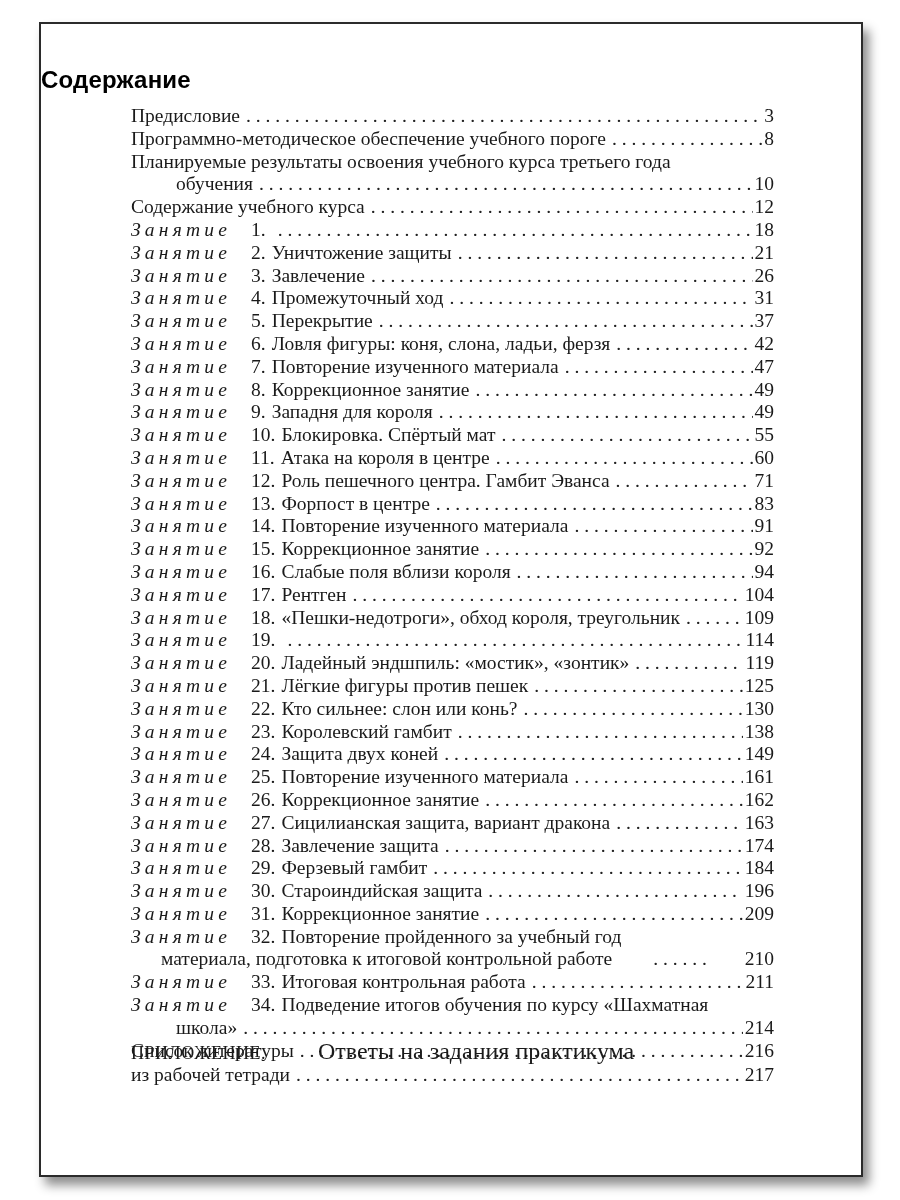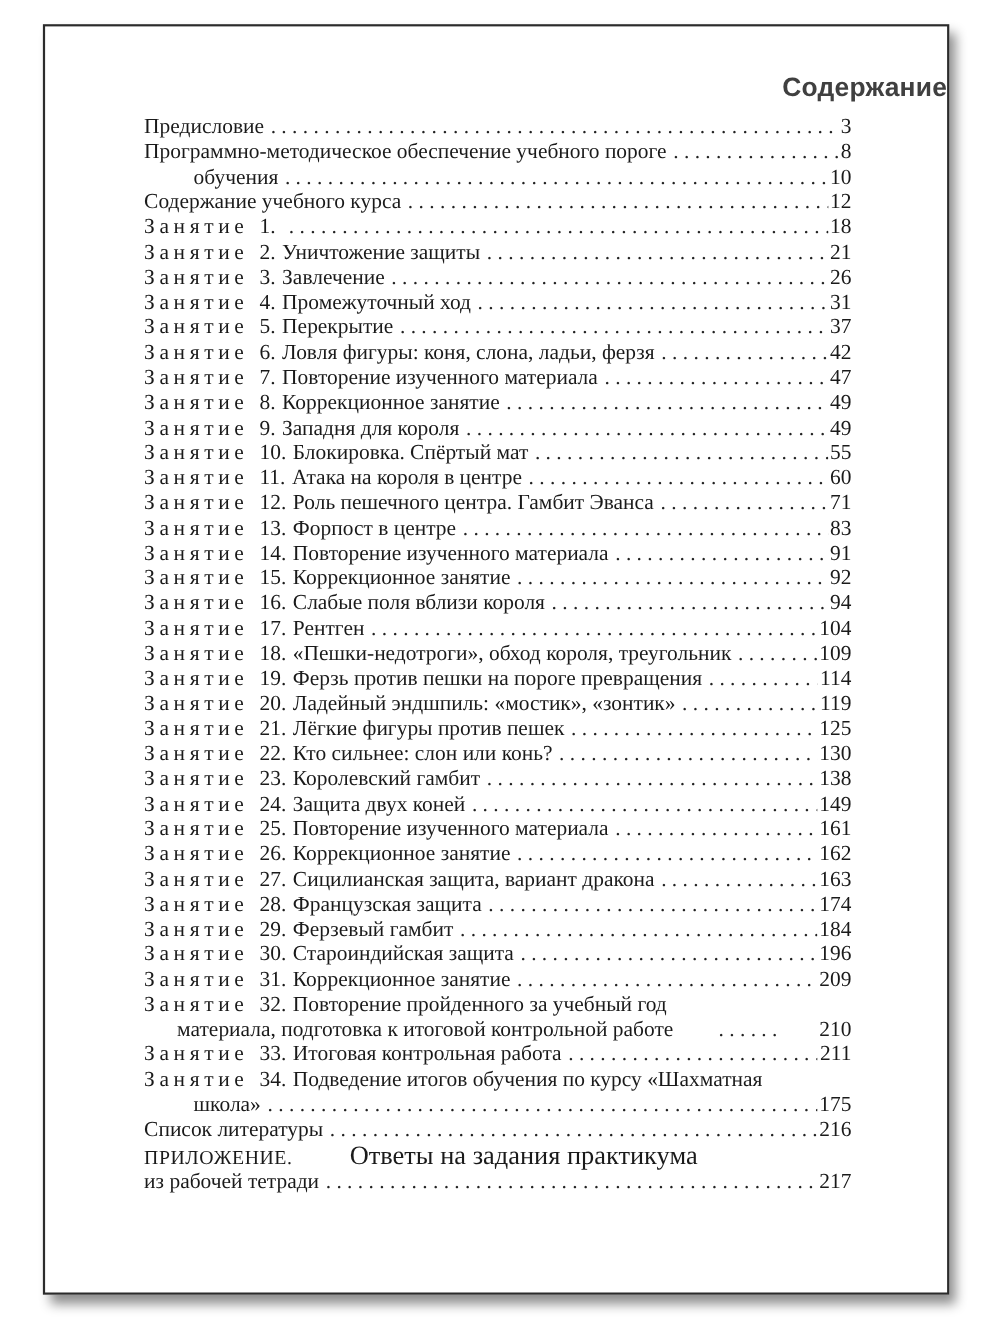--- a/index.html
+++ b/index.html
@@ -6,32 +6,32 @@
   body {
     width: 900px; height: 1200px; background: #ffffff; position: relative; overflow: hidden;
     font-family: "Liberation Serif", serif; color: #1a1a1a;
   }
   .page {
     position: absolute; left: 39px; top: 22px; width: 820px; height: 1151px;
     background: #ffffff; border: 2px solid #2b2b2b;
     box-shadow: 6px 8px 10px rgba(0,0,0,0.45);
   }
   .title {
-    position: absolute; left: 0; right: 0; top: 42px; text-align: right;
+    position: absolute; left: 0; right: 0; top: 42px; text-align: left;
     font-family: "Liberation Sans", sans-serif; font-weight: bold; font-size: 24px;
-    color: #404040; letter-spacing: 0.2px;
+    color: #000000; letter-spacing: 0.2px;
   }
   .toc { position: absolute; left: 90px; top: 81px; width: 643px; }
   .row {
     display: flex; align-items: flex-end; height: 22.8px; line-height: 22.8px;
     font-size: 19.5px; white-space: nowrap; overflow: hidden;
   }
   .row.cont { padding-left: 45px; }
   .lbl { flex: 0 0 auto; }
-  .spaced { letter-spacing: 4.2px; margin-right: 10px; }
+  .spaced { letter-spacing: 4.2px; margin-right: 20px; font-style: italic; }
   .num { margin-right: 6px; }
   .dots {
     flex: 1 1 auto; overflow: hidden; margin: 0 2px 0 6px; letter-spacing: 3.6px; color: #222;
   }
   .dots::before {
     content: ". . . . . . . . . . . . . . . . . . . . . . . . . . . . . . . . . . . . . . . . . . . . . . . . . . . . . . . . . . . . . . . . . . . . . . . . . . . . . . . . . . . . . . . . . . . . . . . . . . . .";
     letter-spacing: 0px;
   }
   .pg { flex: 0 0 auto; text-align: right; }
   .appendix { position: absolute; left: 90px; top: 1014px; width: 643px; }
@@ -54,20 +54,23 @@
         </div>
       </div>
       <div>
         <div class="row">
           <span class="lbl">Программно-методическое обеспечение учебного пороге</span>
           <span class="dots"></span>
           <span class="pg">8</span>
         </div>
       </div>
       <div>
+        <div class="row">
+          <span class="lbl">Планируемые результаты освоения учебного курса третьего года</span>
+        </div>
         <div class="row cont">
           <span class="lbl">обучения</span>
           <span class="dots"></span>
           <span class="pg">10</span>
         </div>
       </div>
       <div>
         <div class="row">
           <span class="lbl">Содержание учебного курса</span>
           <span class="dots"></span>
@@ -232,21 +235,20 @@
           <span class="lbl num">18.</span>
           <span class="lbl">«Пешки-недотроги», обход короля, треугольник</span>
           <span class="dots"></span>
           <span class="pg">109</span>
         </div>
       </div>
       <div>
         <div class="row">
           <span class="lbl spaced">Занятие</span>
           <span class="lbl num">19.</span>
-          <span class="lbl">Ферзь против пешки на пороге превращения</span>
           <span class="dots"></span>
           <span class="pg">114</span>
         </div>
       </div>
       <div>
         <div class="row">
           <span class="lbl spaced">Занятие</span>
           <span class="lbl num">20.</span>
           <span class="lbl">Ладейный эндшпиль: «мостик», «зонтик»</span>
           <span class="dots"></span>
@@ -313,21 +315,21 @@
           <span class="lbl num">27.</span>
           <span class="lbl">Сицилианская защита, вариант дракона</span>
           <span class="dots"></span>
           <span class="pg">163</span>
         </div>
       </div>
       <div>
         <div class="row">
           <span class="lbl spaced">Занятие</span>
           <span class="lbl num">28.</span>
-          <span class="lbl">Французская защита</span>
+          <span class="lbl">Завлечение защита</span>
           <span class="dots"></span>
           <span class="pg">174</span>
         </div>
       </div>
       <div>
         <div class="row">
           <span class="lbl spaced">Занятие</span>
           <span class="lbl num">29.</span>
           <span class="lbl">Ферзевый гамбит</span>
           <span class="dots"></span>
@@ -375,21 +377,21 @@
       </div>
       <div>
         <div class="row">
           <span class="lbl spaced">Занятие</span>
           <span class="lbl num">34.</span>
           <span class="lbl">Подведение итогов обучения по курсу «Шахматная</span>
         </div>
         <div class="row cont" style="padding-left: 45px; font-family: Liberation Serif, serif;">
           <span class="lbl">школа»</span>
           <span class="dots"></span>
-          <span class="pg">175</span>
+          <span class="pg">214</span>
         </div>
       </div>
       <div>
         <div class="row">
           <span class="lbl">Список литературы</span>
           <span class="dots"></span>
           <span class="pg">216</span>
         </div>
       </div>
     </div>

